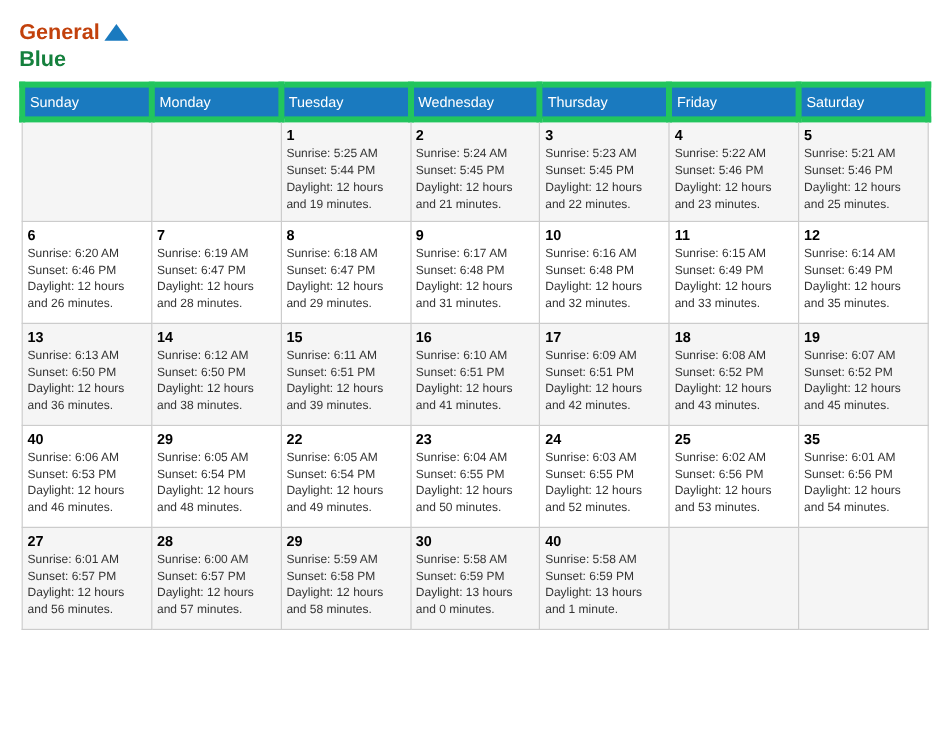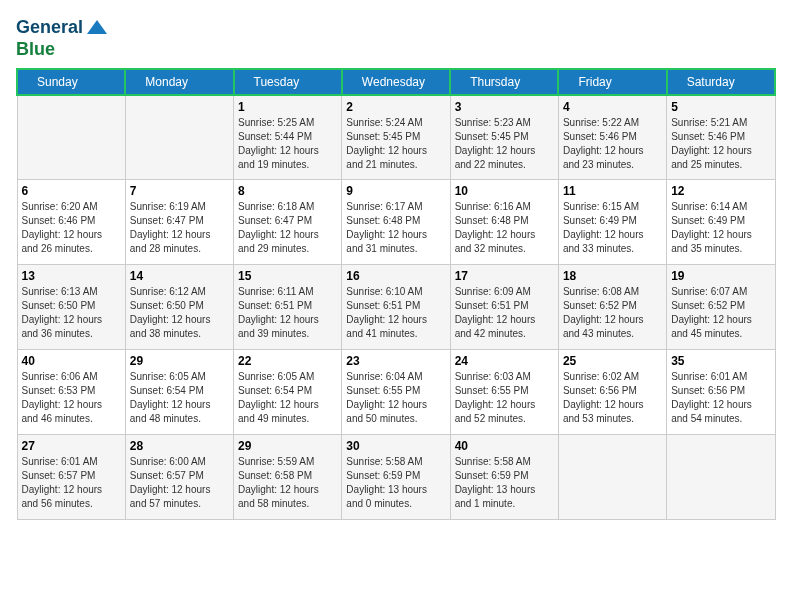--- a/index.html
+++ b/index.html
@@ -20,21 +20,21 @@
       display: flex;
       align-items: center;
     }
     .logo-text {
       font-size: 18px;
       font-weight: bold;
       color: #333;
       line-height: 1.1;
     }
     .logo-text span {
-      color: #0c4a6e;
+      color: #c2410c;
     }
     .logo-icon {
       width: 24px;
       height: 24px;
       margin-left: 2px;
     }
     .title-block {
       text-align: right;
     }
     .month-title {
@@ -47,25 +47,25 @@
       color: #555;
     }
     table {
       width: 100%;
       border-collapse: collapse;
       font-size: 11px;
     }
     thead tr th {
       background-color: #1a7abf;
       color: #fff;
-      padding: 5px 19px;
+      padding: 5px 4px;
       text-align: left;
       font-size: 12px;
       font-weight: normal;
-      border: 2px solid #22c55e;
+      border: 5px solid #22c55e;
     }
     tbody tr td {
       border: 1px solid #ccc;
       padding: 4px;
       vertical-align: top;
       width: calc(100% / 7);
       min-height: 75px;
       height: 85px;
     }
     tbody tr:nth-child(odd) td {

